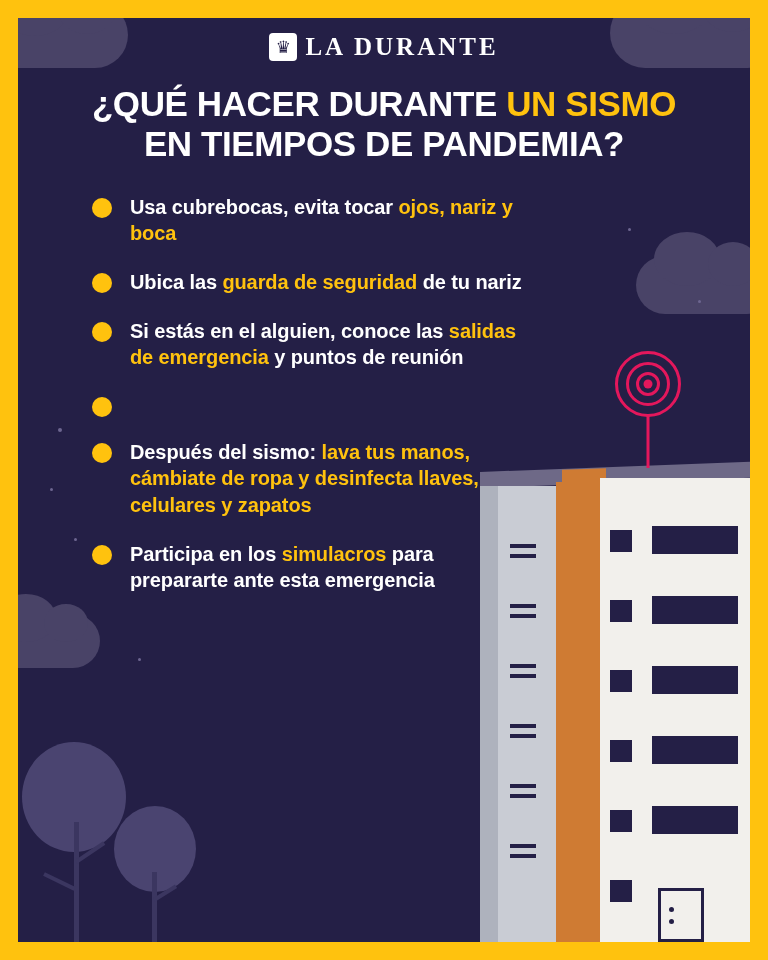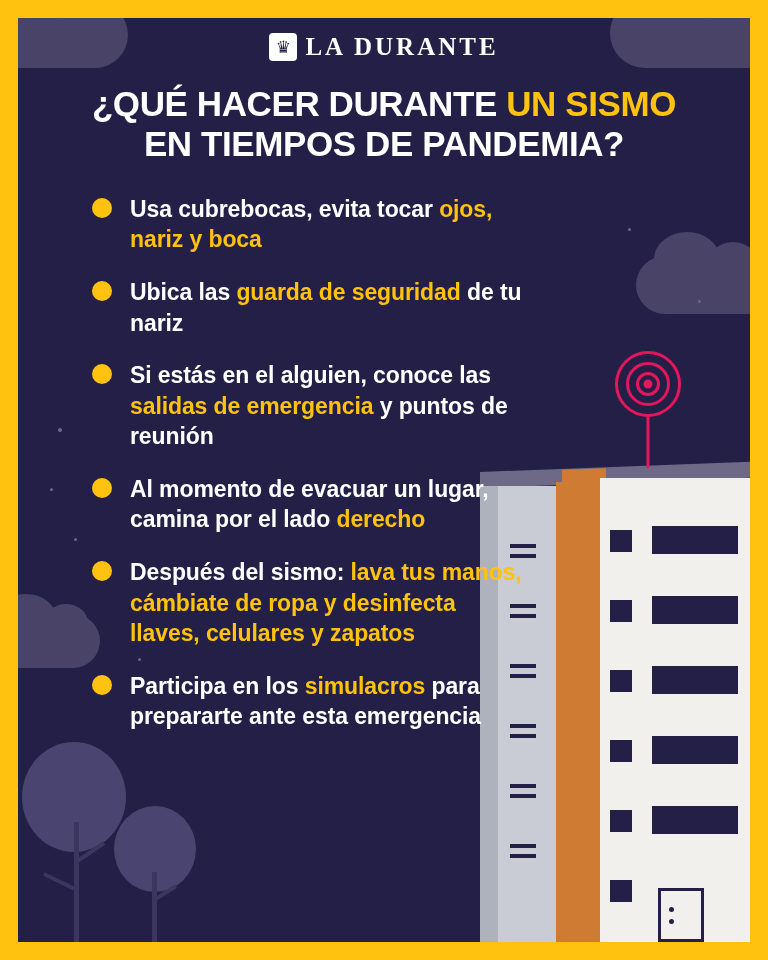--- a/index.html
+++ b/index.html
@@ -116,21 +116,21 @@
     flex: 0 0 auto;
     width: 20px; height: 20px;
     border-radius: 50%;
     background: #ffc20e;
     margin-top: 4px;
     margin-right: 18px;
   }
   .tip-text {
     color: #ffffff;
     font-weight: bold;
-    font-size: 23px;
+    font-size: 20px;
     line-height: 1.33;
     max-width: 400px;
     letter-spacing: -0.1px;
   }
   .tip-text .y { color: #ffc20e; }
 
   
   .epicenter {
     position: absolute;
     right: 66px; top: 330px;
@@ -358,23 +358,20 @@
 
       <div class="tip">
         <div class="bullet"></div>
         <div class="tip-text">
           <span>Si estás en el alguien, conoce las </span><span class="y">salidas de emergencia</span><span> y puntos de reunión</span>
         </div>
       </div>
 
       <div class="tip">
         <div class="bullet"></div>
-        <div class="tip-text">
-          <span>Al momento de evacuar un lugar, camina por el lado </span><span class="y">derecho</span>
-        </div>
       </div>
 
 
       <div class="tip">
         <div class="bullet"></div>
         <div class="tip-text">
           <span>Después del sismo: </span><span class="y">lava tus manos, cámbiate de ropa y desinfecta llaves, celulares y zapatos</span>
         </div>
       </div>
 

